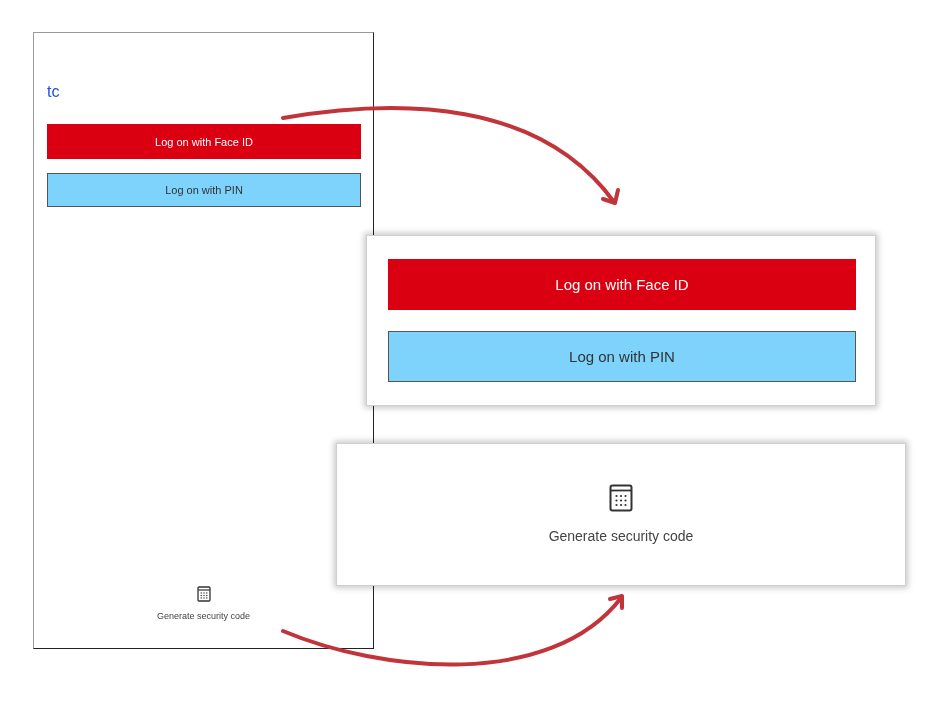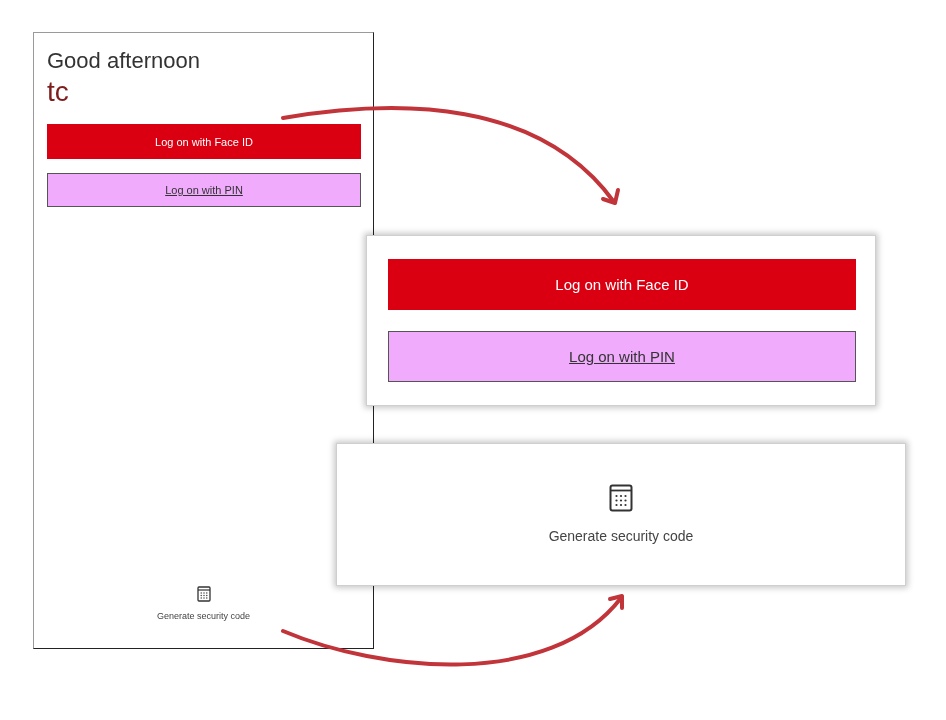--- a/index.html
+++ b/index.html
@@ -14,28 +14,28 @@
       box-sizing: border-box;
       border-top: 1px solid #9a9a9a; border-left: 1px solid #9a9a9a;
       border-right: 1px solid #222; border-bottom: 1px solid #222;
       background: #fff;
     }
     .greeting {
       position: absolute; left: 13px; top: 14px; font-size: 22px; color: #333;
       line-height: 28px; font-weight: normal;
     }
     .username {
-      position: absolute; left: 13px; top: 45px; font-size: 28px; color: #7f1d1d; line-height: 28px;
+      position: absolute; left: 13px; top: 45px; font-size: 16px; color: #1d4ed8; line-height: 28px;
     }
     .btn {
       position: absolute; box-sizing: border-box; display: flex;
       align-items: center; justify-content: center; cursor: pointer; text-align: right;
     }
     .btn-primary { background: #db0011; color: #fff; border: none; }
-    .btn-secondary { background: #f0abfc; color: #333; border: 1px solid #555; text-decoration: underline; }
+    .btn-secondary { background: #7dd3fc; color: #333; border: 1px solid #555; }
     .phone .btn { left: 13px; width: 314px; font-size: 11px; }
     .phone .btn-primary { top: 91px; height: 35px; }
     .phone .btn-secondary { top: 140px; height: 34px; }
 
     .phone-gen {
       position: absolute; left: 0; width: 100%; top: 553px;
       display: flex; flex-direction: column; align-items: center; cursor: pointer;
     }
     .phone-gen .label { font-size: 9px; color: #444; margin-top: 5px; }
 
@@ -55,21 +55,20 @@
       display: flex; flex-direction: column; align-items: center; cursor: pointer;
     }
     .callout-gen .label { font-size: 14px; color: #444; margin-top: 12px; }
 
     .arrows { position: absolute; left: 0; top: 0; width: 946px; height: 720px; pointer-events: none; }
   </style>
 </head>
 <body>
 
 <div class="phone">
-  <div class="greeting">Good afternoon</div>
   <div class="username">tc</div>
   <div class="btn btn-primary">Log on with Face ID</div>
   <div class="btn btn-secondary">Log on with PIN</div>
   <div class="phone-gen">
     <span>
       <svg width="14" height="16" viewBox="0 0 14 16">
         <rect x="1" y="1" width="12" height="14" rx="1" fill="none" stroke="#333" stroke-width="1.3"></rect>
         <line x1="1" y1="4" x2="13" y2="4" stroke="#333" stroke-width="1.2"></line>
         <g fill="#333">
           <circle cx="4.2" cy="7" r="0.7"></circle>

